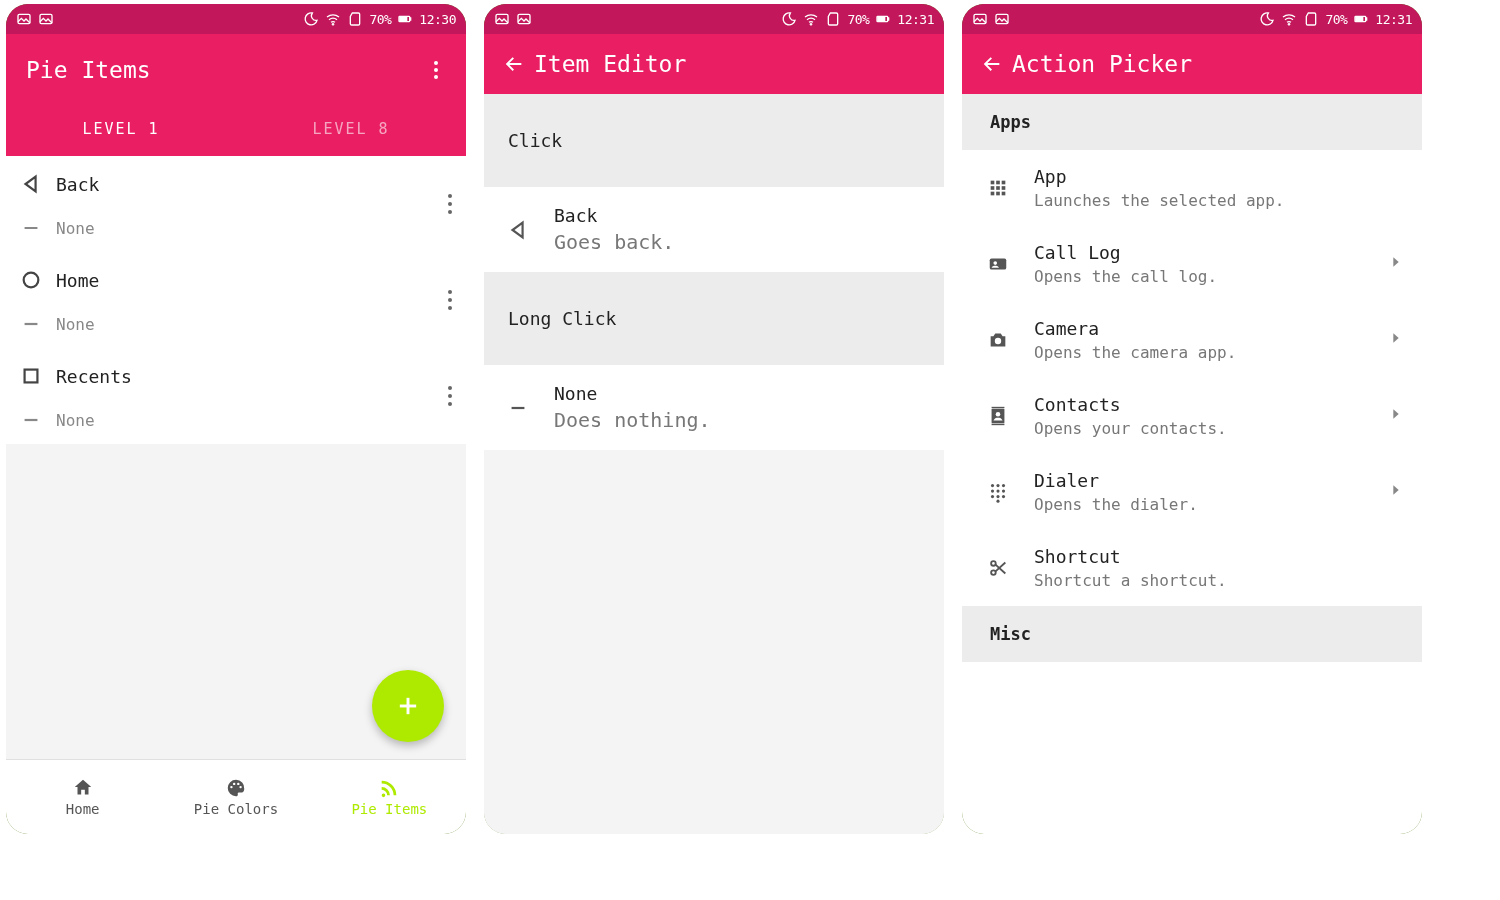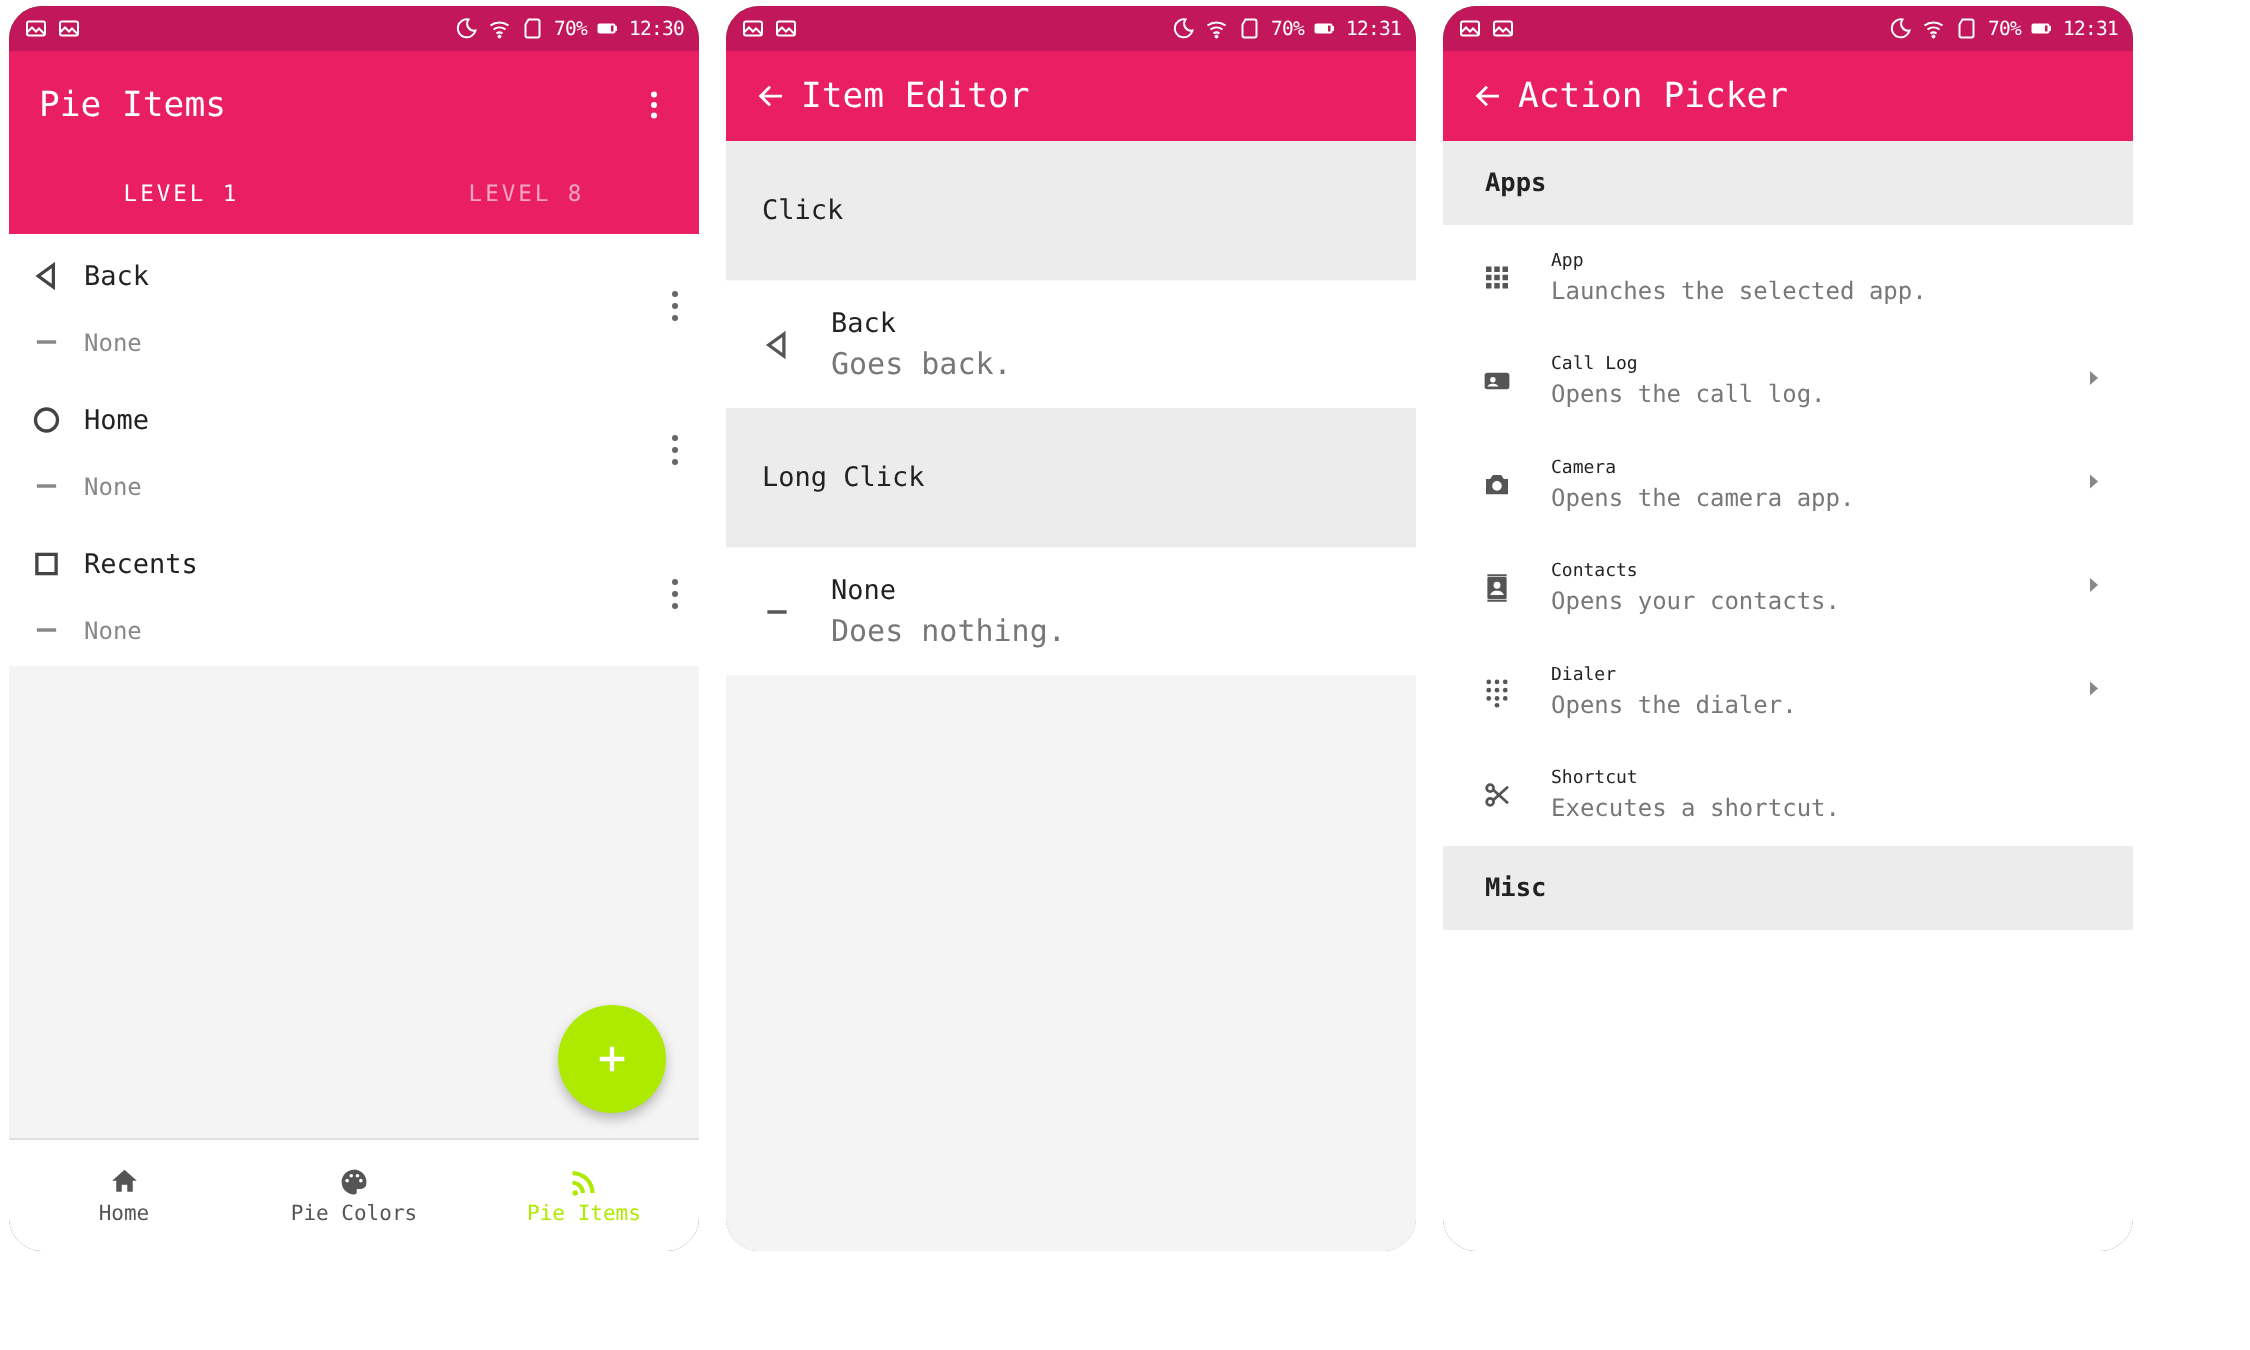--- a/index.html
+++ b/index.html
@@ -64,21 +64,21 @@
   .editor-row .glyph svg{width:22px;height:22px;fill:none;stroke:#555;stroke-width:2.4;}
   .editor-row .text-col .t{font-size:18px;color:#222;}
   .editor-row .text-col .s{font-size:20px;color:#777;margin-top:4px;}
   .screen2-rest{background:var(--soft-bg);flex:1;}
   
   .picker-header{background:var(--section-bg);padding:18px 28px;font-size:17px;font-weight:bold;color:#222;}
   .picker-row{display:flex;align-items:center;padding:16px 18px;gap:18px;cursor:pointer;}
   .picker-row .glyph{width:36px;display:flex;justify-content:center;align-items:center;}
   .picker-row .glyph svg{width:22px;height:22px;fill:#555;}
   .picker-row .text-col{flex:1;}
-  .picker-row .text-col .t{font-size:12px;color:#222;}
+  .picker-row .text-col .t{font-size:18px;color:#222;}
   .picker-row .text-col .s{font-size:16px;color:#777;margin-top:4px;}
   .picker-row .chev svg{width:16px;height:16px;fill:#888;}
 </style>
 </head>
 <body>
 
 <div class="shot-row">
 
 <div class="phone">
   <div class="statusbar">
@@ -501,21 +501,21 @@
       <span class="glyph">
             <svg viewBox="0 0 24 24">
               <circle cx="7" cy="7" r="2.5" fill="none" stroke="#555" stroke-width="2"></circle>
               <circle cx="7" cy="17" r="2.5" fill="none" stroke="#555" stroke-width="2"></circle>
               <line x1="9" y1="8" x2="20" y2="18" stroke="#555" stroke-width="2"></line>
               <line x1="9" y1="16" x2="20" y2="6" stroke="#555" stroke-width="2"></line>
             </svg>
           </span>
       <div class="text-col">
             <div class="t">Shortcut</div>
-            <div class="s">Executes a shortcut.</div>
+            <div class="s">Shortcut a shortcut.</div>
           </div>
     </div>
 
     <div class="picker-header">Misc</div>
   </div>
 </div>
 
 </div>
 
 </body></html>

